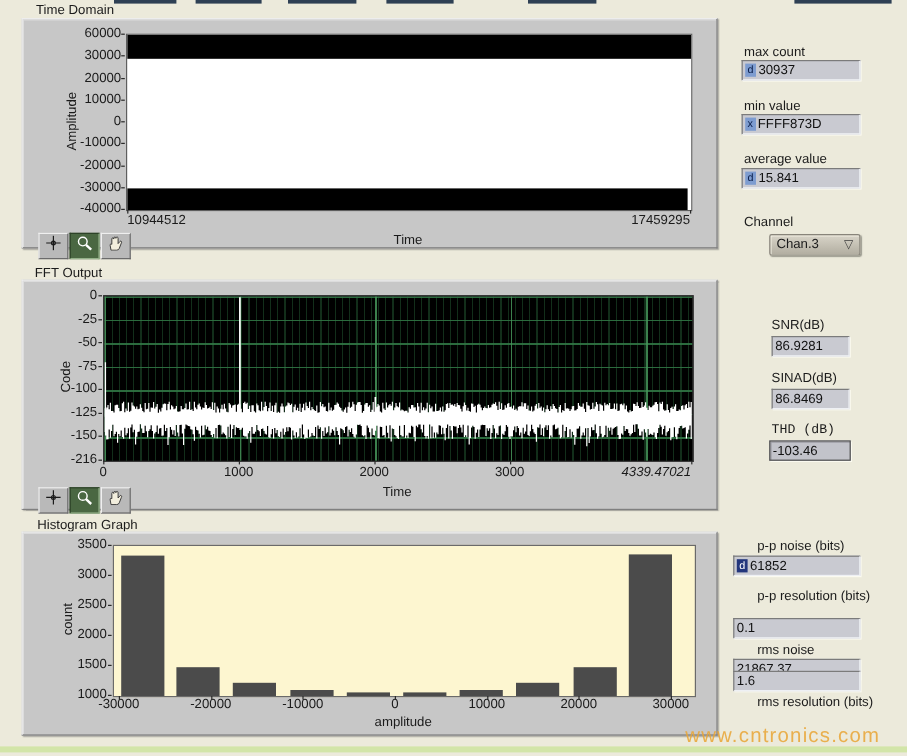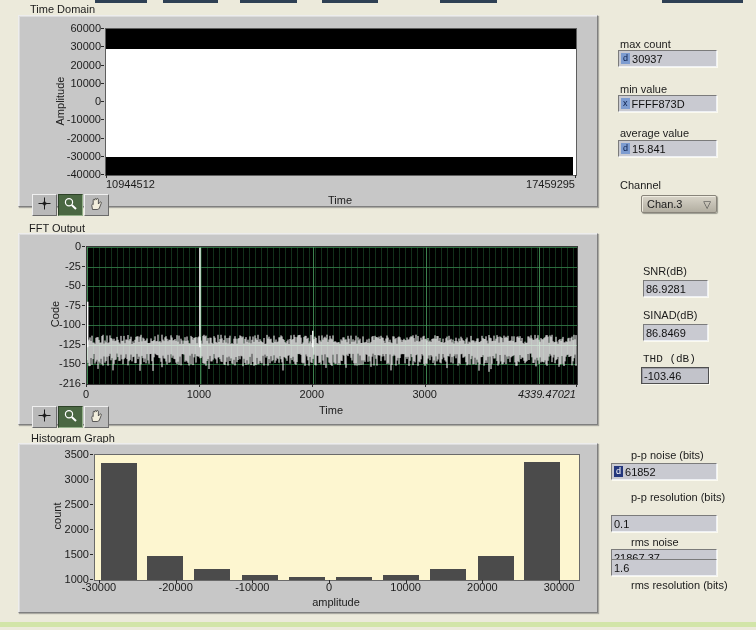--- a/index.html
+++ b/index.html
@@ -256,13 +256,14 @@
   <div class="fld" style="left:611px;top:549px;width:100px;">
     <span>21867.37</span>
   </div>
 
   <div class="plabel" style="left:631px;top:579px;">rms resolution (bits)</div>
   <div class="fld" style="left:611px;top:559px;width:100px;">
     <span>1.6</span>
   </div>
 
   <div id="bottomline" style="top:622px;"></div>
+  <div id="watermark" style="left:571px;top:603px;">www.cntronics.com</div>
 </div>
 
 </body></html>

